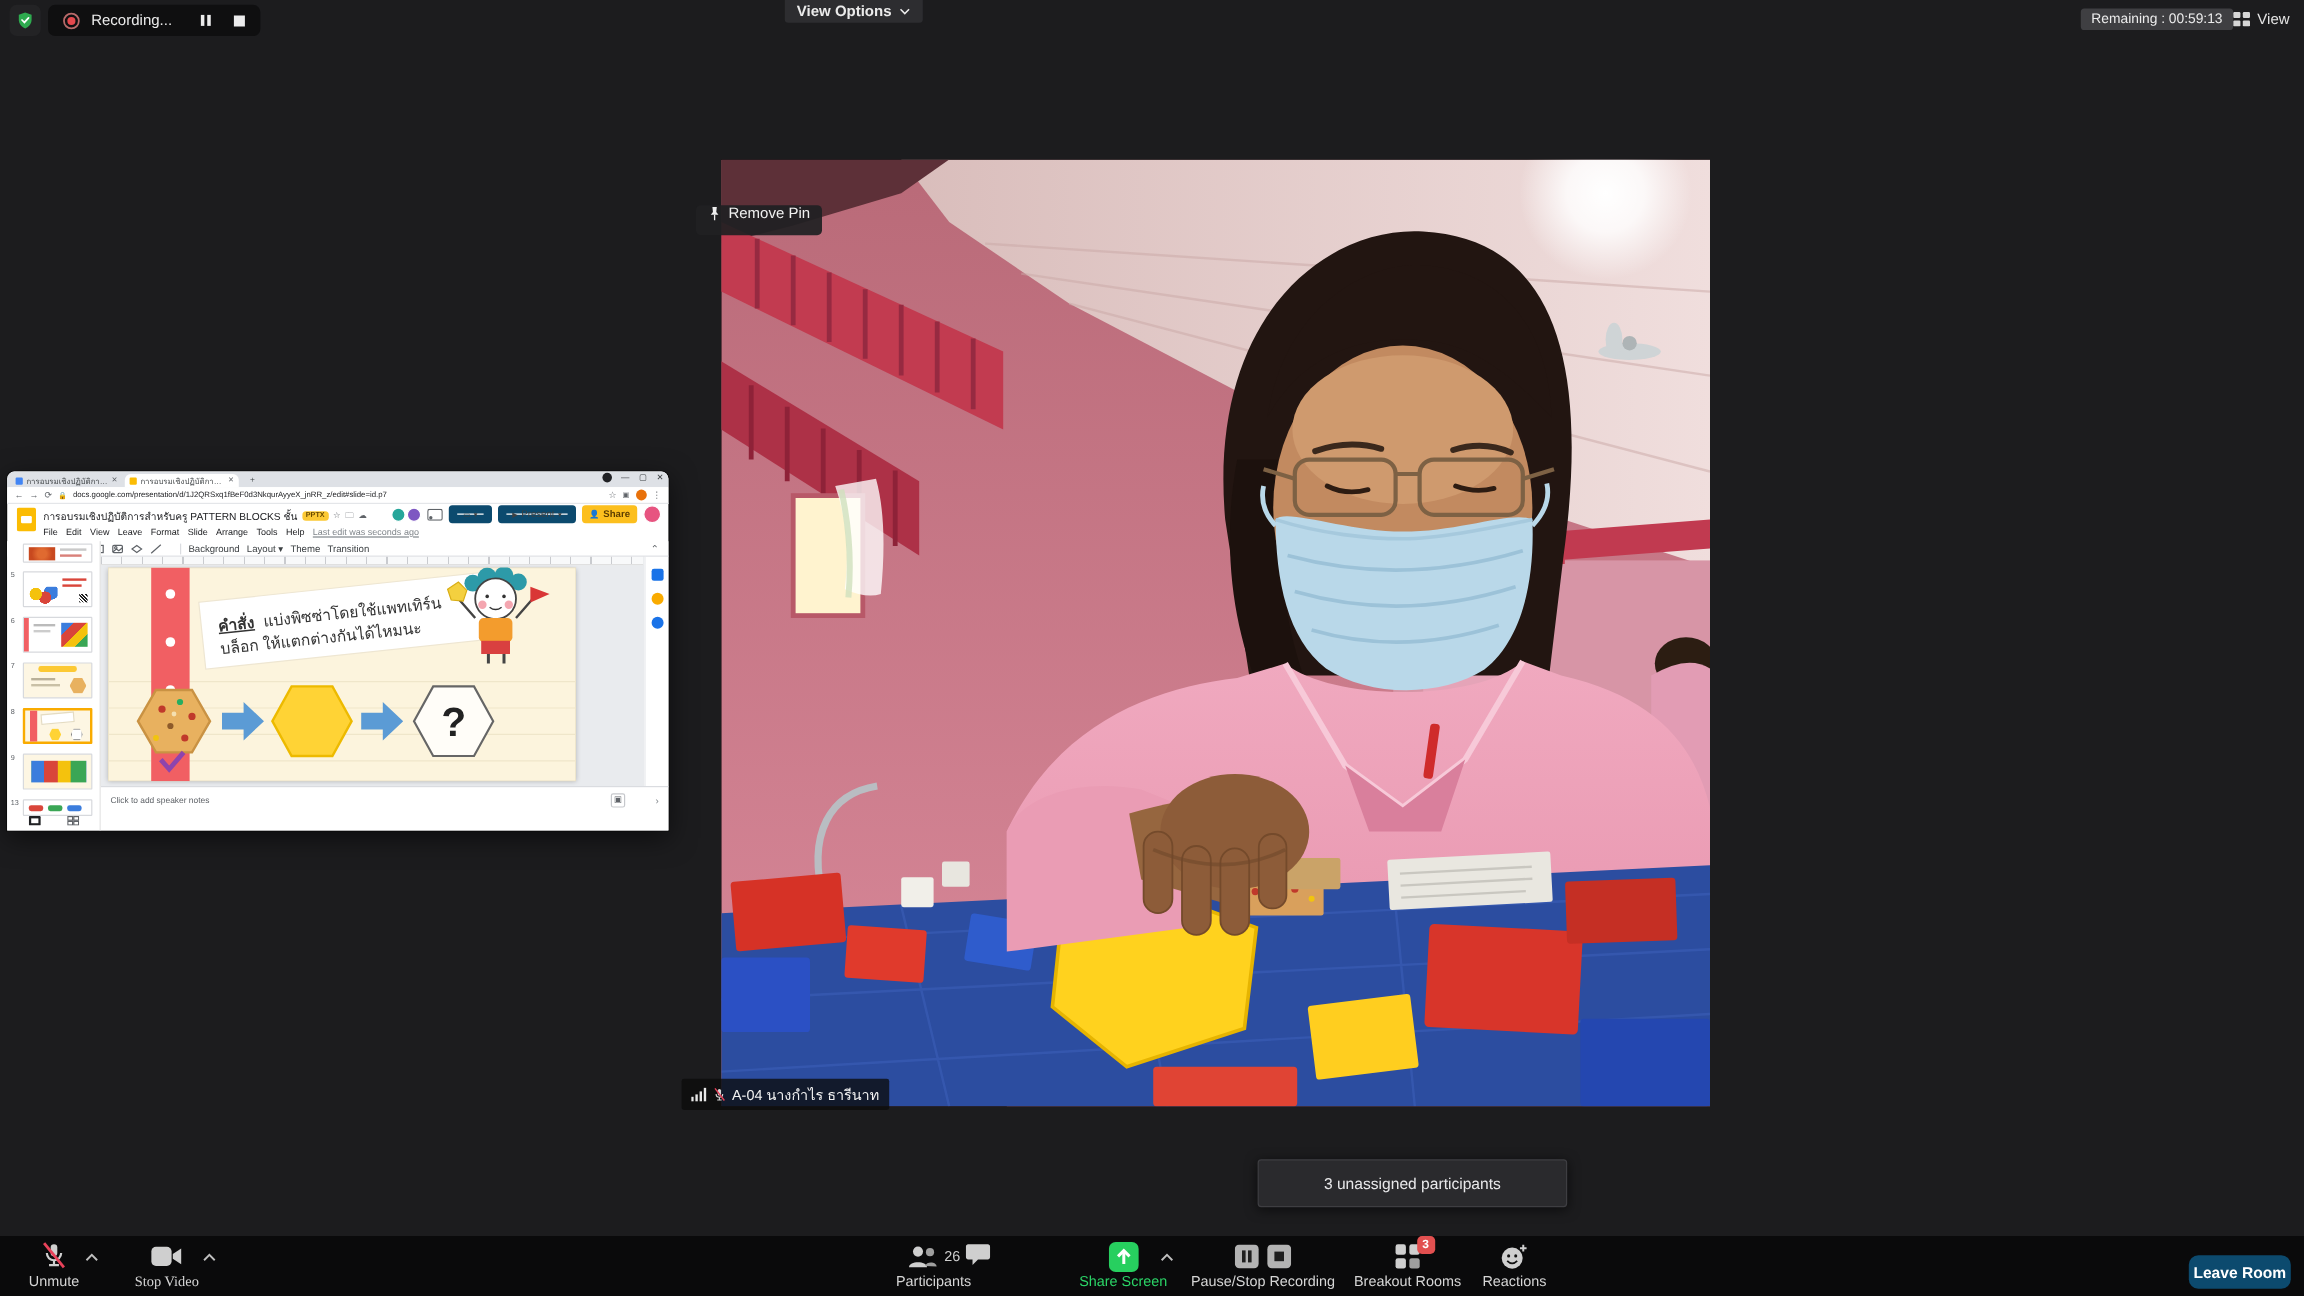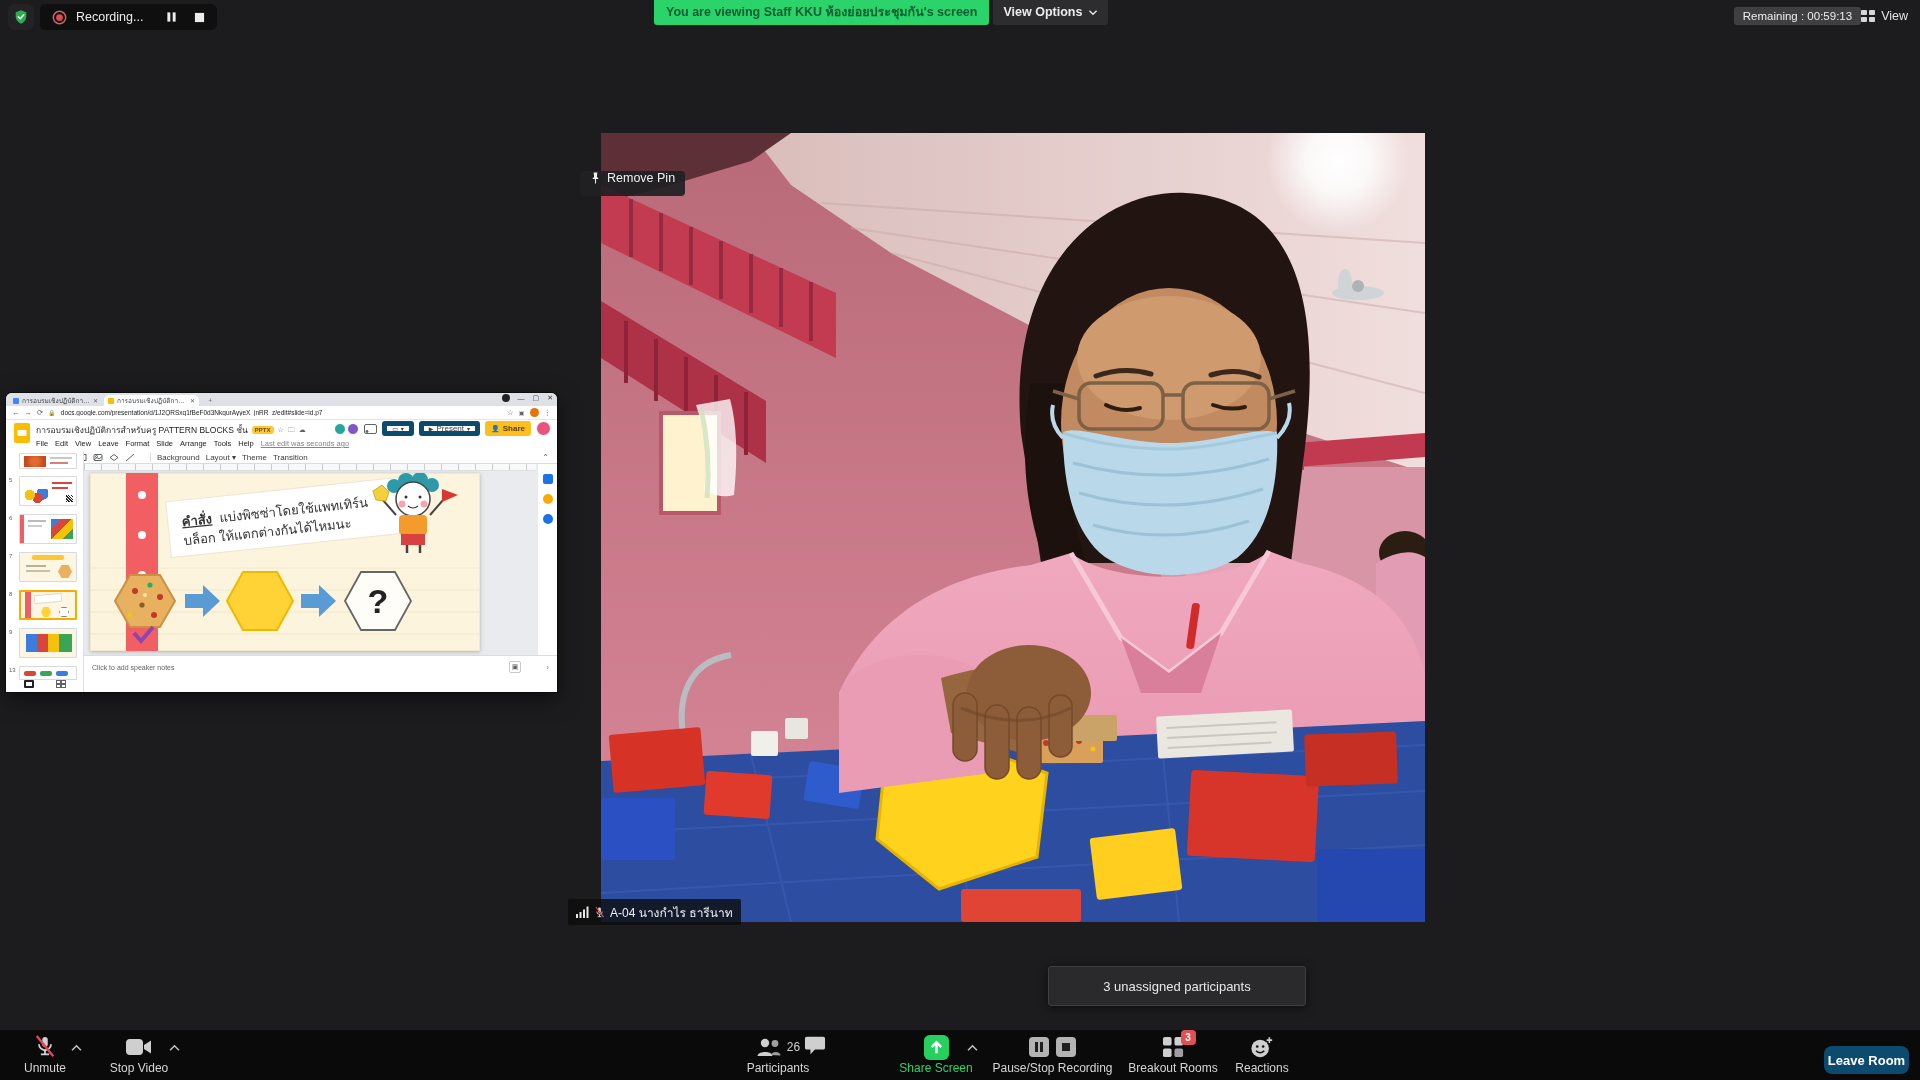--- a/index.html
+++ b/index.html
@@ -57,21 +57,21 @@
   .addr-right { display:flex; gap:5px; align-items:center; }
   .avatar-dot { width:9px; height:9px; border-radius:50%; }
   .hdr-title-row { left:30px; top:30px; display:flex; align-items:center; gap:4px; }
   .doc-title { font-size:8.5px; color:#202124; white-space:nowrap; max-width:240px; overflow:hidden; text-overflow:ellipsis; }
   .pill-badge { background:#fcc934; color:#6a4b00; font-size:6px; font-weight:bold; padding:1px 3px; border-radius:3px; }
   .mini-ic { font-size:7px; color:#5f6368; }
   .menus { left:30px; top:46px; display:flex; gap:7px; font-size:7.5px; color:#202124; }
   .menus .link { color:#80868b; text-decoration:underline; }
   .hdr-right { right:6px; top:28px; display:flex; align-items:center; gap:5px; }
   .av { width:12px; height:12px; border-radius:50%; border:1px solid #fff; }
-  .present-btn { height:15px; border:5px solid #0c4a6e; border-radius:3px; background:#fff; font-size:8px; color:#3c4043; display:flex; align-items:center; gap:3px; padding:0 5px; cursor:pointer;justify-content:space-between; }
+  .present-btn { height:15px; border:7px solid #0c4a6e; border-radius:3px; background:#fff; font-size:8px; color:#3c4043; display:flex; align-items:center; gap:3px; padding:0 5px; cursor:pointer;justify-content:space-between; }
   .share-btn { height:15px; border:none; border-radius:3px; background:#fcbf1e; font-size:8px; font-weight:bold; color:#5c3d00; display:flex; align-items:center; gap:3px; padding:6px 6px; cursor:pointer; }
   .editor-toolbar { left:0; top:58px; width:100%; height:13px; background:#fff; border-bottom:1px solid #dadce0; display:flex; align-items:center; padding:0 8px; gap:6px; }
   .tb-txt { font-size:8px; color:#3c4043; white-space:nowrap; cursor:pointer; }
   .ruler { left:78px; top:71px; width:452px; height:7px; background:#f8f9fa; border-bottom:1px solid #e0e0e0; background-image:repeating-linear-gradient(90deg,#c9cbcf 0,#c9cbcf 1px,transparent 1px,transparent 17px); }
   .filmstrip { left:0; top:58px; width:78px; height:241px; background:#fff; border-right:1px solid #e0e0e0; overflow:hidden; }
   .thumb { position:absolute; left:13px; width:58px; height:30px; background:#fff; border:1px solid #d7d9dd; border-radius:1px; overflow:hidden; cursor:pointer; }
   .thumb.sel { border:2px solid #f9ab00; }
   .tnum { position:absolute; left:3px; font-size:6px; color:#5f6368; }
   .canvas { left:78px; top:71px; width:453px; height:191px; background:#e9ebee; }
   .slide-wrap { left:6px; top:9px; width:390px; height:178px; box-shadow:0 1px 4px rgba(0,0,0,.25); }
@@ -105,21 +105,20 @@
     </svg>
   </button>
   <button class="rec-btn" style="margin-left:8px;">
     <svg width="11" height="11" viewBox="0 0 12 12">
       <rect x="1" y="1" width="10" height="10" fill="#ececec"></rect>
     </svg>
   </button>
 </div>
 
 <div class="abs row banner-wrap">
-  <div class="banner">You are viewing Staff KKU ห้องย่อยประชุมกัน's screen</div>
   <button class="view-options">
     <span>View Options</span>
     <svg width="10" height="7" viewBox="0 0 14 9">
       <polyline points="2,2 7,7 12,2" stroke="#ebebeb" stroke-width="1.8" fill="none"></polyline>
     </svg>
   </button>
 </div>
 
 <div class="abs row topright">
   <div class="remaining">Remaining : 00:59:13</div>
@@ -544,21 +543,21 @@
       </svg>
     </span>
     <span class="lbl">Unmute</span>
   </button>
   <button class="caret-up" style="left:70px;">
     <svg width="13" height="8" viewBox="0 0 14 9">
         <polyline points="2,7 7,2 12,7" stroke="#bfbfbf" stroke-width="1.8" fill="none"></polyline>
       </svg>
   </button>
 
-  <button class="bar-item" style="left:93px; width:92px;">
+  <button class="bar-item" style="left:93px; width:92px;font-family:Liberation Serif, serif;">
     <span class="ic">
       <svg width="26" height="18" viewBox="0 0 26 18">
         <rect x="0" y="1" width="17" height="16" rx="4" fill="#cfcfcf"></rect>
         <polygon points="18,7 25,2.5 25,15.5 18,11" fill="#cfcfcf"></polygon>
       </svg>
     </span>
     <span class="lbl">Stop Video</span>
   </button>
   <button class="caret-up" style="left:168px;">
     <svg width="13" height="8" viewBox="0 0 14 9">

